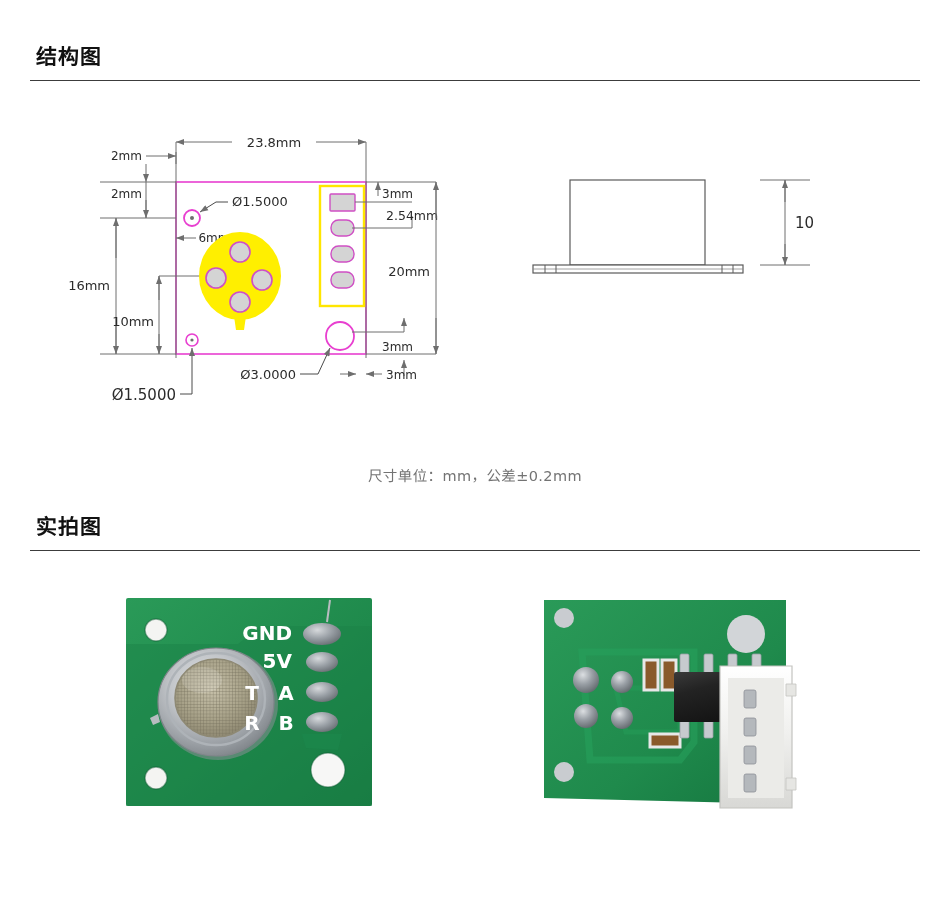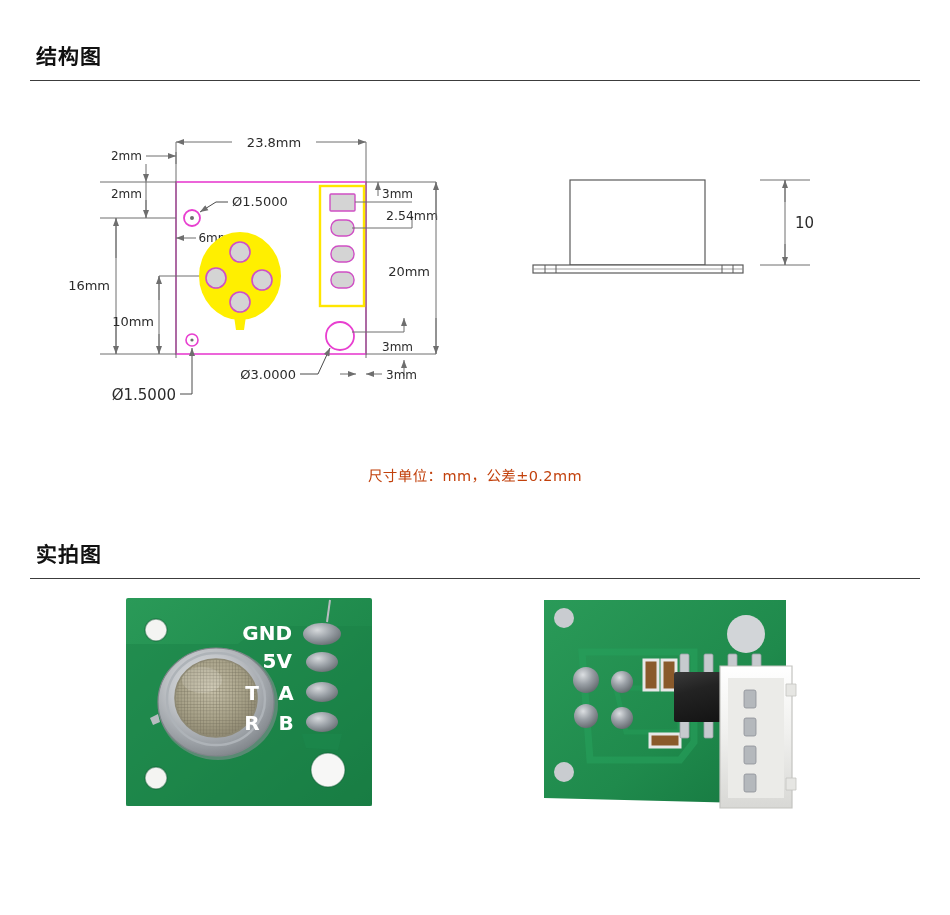--- a/index.html
+++ b/index.html
@@ -43,21 +43,21 @@
     position: absolute;
     left: 0; top: 108px;
     width: 950px; height: 350px;
   }
   #dim-caption {
     position: absolute;
     left: 0; top: 464px;
     width: 950px;
     text-align: center;
     font-size: 14.5px;
-    color: #c2410c;
+    color: #737373;
     font-family: "DejaVu Sans", "Liberation Sans", sans-serif;
     letter-spacing: .4px;
   }
 
   
   #photo-row {
     position: absolute;
     left: 0; top: 592px;
     width: 834px; height: 260px;
   }
@@ -197,21 +197,21 @@
         <line x1="785" y1="72" x2="785" y2="157"></line>
         <line x1="785" y1="72" x2="785" y2="94" marker-start="url(#arS)"></line>
         <line x1="785" y1="136" x2="785" y2="157" marker-end="url(#ar)"></line>
         <text x="795" y="120" fill="#2b2b2b" stroke="none" font-size="15">10</text>
       </g>
     </g>
   </svg>
 
   <div id="dim-caption">尺寸单位：mm，公差±0.2mm</div>
 
-  <div class="section" style="top:540px;">
+  <div class="section" style="top:512px;">
     <div class="section-title">实拍图</div>
     <div class="section-rule"></div>
   </div>
 
   <div id="photo-row">
 
     <svg class="photo" id="photo-front" width="260" height="222" viewBox="0 0 260 222">
       <defs>
         <radialGradient id="gMetal" cx="42%" cy="36%" r="68%">
           <stop offset="0%" stop-color="#e3e5e7"></stop>

